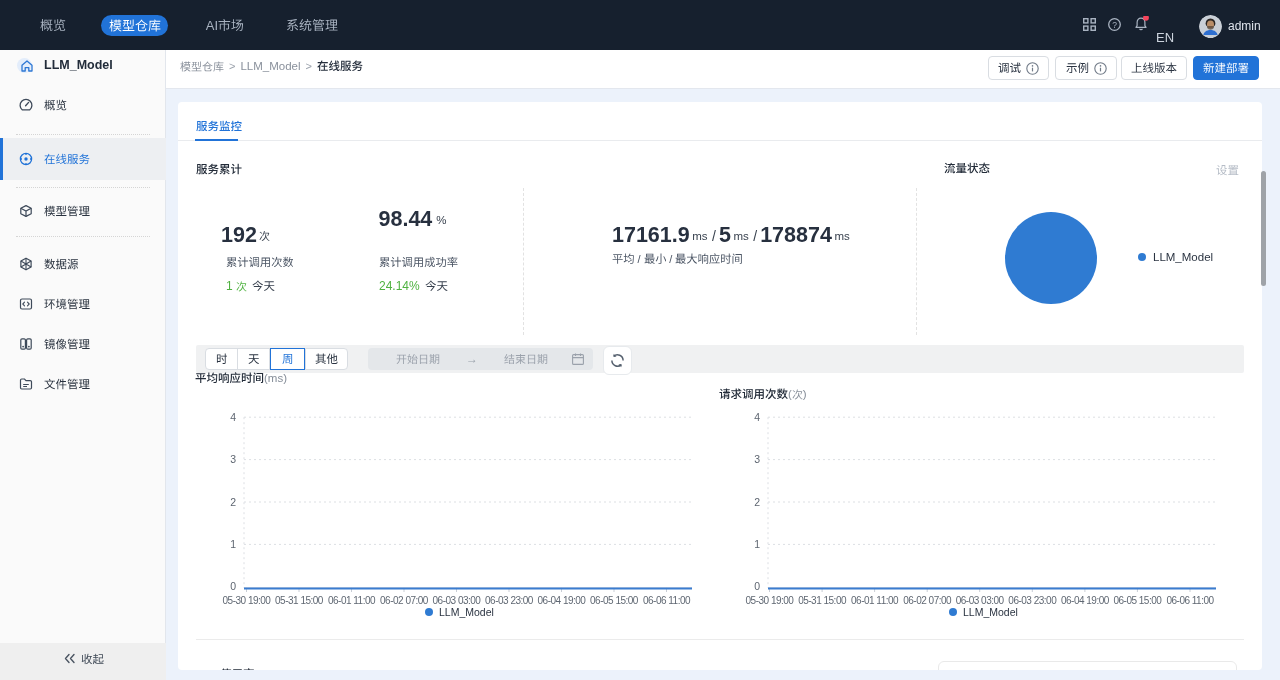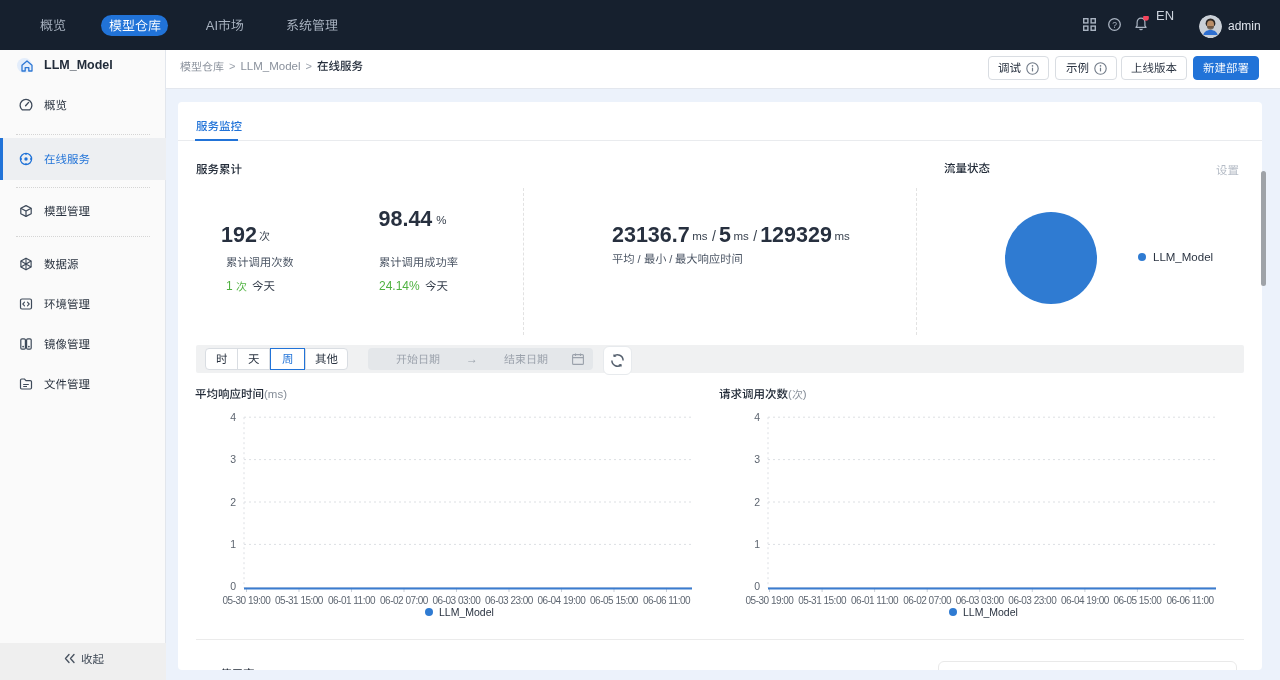--- a/index.html
+++ b/index.html
@@ -151,21 +151,21 @@
   </svg>
 <svg class="ab" style="left:1108px;top:18px" width="13" height="13" viewBox="0 0 13 13">
 <circle cx="6.5" cy="6.5" r="5.8" fill="none" stroke="#a9b3c1" stroke-width="1.3"></circle>
 <text x="6.5" y="9.6" text-anchor="middle" font-size="8.5" fill="#a9b3c1" font-family="Liberation Sans">?</text>
   </svg>
 <svg class="ab" style="left:1133px;top:16px" width="16" height="16" viewBox="0 0 16 16">
 <path d="M8 2.2 C5.6 2.2 4.1 4.1 4.1 6.5 L4.1 9.6 L3 11.4 L13 11.4 L11.9 9.6 L11.9 6.5 C11.9 4.1 10.4 2.2 8 2.2 Z" fill="none" stroke="#a9b3c1" stroke-width="1.2" stroke-linejoin="round"></path>
 <path d="M6.6 12.7 a1.5 1.5 0 0 0 2.8 0" fill="none" stroke="#a9b3c1" stroke-width="1.2"></path>
 <circle cx="13" cy="1.8" r="2.9" fill="#f5455c"></circle>
   </svg>
-<div class="ab" style="left:1156px;top:8px;font-size:13px;color:#ccd3dd">EN</div>
+<div class="ab" style="left:1156px;top:30px;font-size:13px;color:#ccd3dd">EN</div>
 <svg class="ab" style="left:1199px;top:14.5px" width="23" height="23" viewBox="0 0 30 30">
 <defs>
       <clipPath id="avc">
         <circle cx="15" cy="15" r="15"></circle>
       </clipPath>
     </defs>
 <g clip-path="url(#avc)">
       <circle cx="15" cy="15" r="15" fill="#c9cfd6"></circle>
 <path d="M15 4.5 c-4.2 0 -6.3 2.8 -6.3 6.2 c0 1.2 .2 2.3 .6 3.2 l11.4 0 c.4 -.9 .6 -2 .6 -3.2 c0 -3.4 -2.1 -6.2 -6.3 -6.2 Z" fill="#2b2623"></path>
 <ellipse cx="15" cy="12.5" rx="4.6" ry="5.2" fill="#b98e68"></ellipse>
@@ -399,27 +399,27 @@
     </div>
 <div class="ab row" style="left:201px;top:184px;transform:translateY(-50%)">
       <span style="font-size:12px;color:#4fb240">24.14%</span>
       <span style="width:5px"></span>
       <svg class="t" style="width:23.0px;height:11.5px;vertical-align:-1.38px" viewBox="0 -880 2000 1000" fill="#39424f">
         <use href="#r4eca" x="0"></use>
         <use href="#r5929" x="1000"></use>
       </svg>
     </div>
 <div class="ab row" style="left:434px;top:133px;transform:translateY(-50%)">
-      <span style="font-size:21.5px;font-weight:bold;color:#27303f">23136.7</span>
+      <span style="font-size:21.5px;font-weight:bold;color:#27303f">17161.9</span>
       <span style="font-size:11.5px;color:#39424f;margin:0 1.5px 0 2.5px">ms</span>
       <span style="font-size:14px;color:#39424f;margin:0 3px">/</span>
       <span style="font-size:21.5px;font-weight:bold;color:#27303f">5</span>
       <span style="font-size:11.5px;color:#39424f;margin:0 1.5px 0 2.5px">ms</span>
       <span style="font-size:14px;color:#39424f;margin:0 3px">/</span>
-      <span style="font-size:21.5px;font-weight:bold;color:#27303f">129329</span>
+      <span style="font-size:21.5px;font-weight:bold;color:#27303f">178874</span>
       <span style="font-size:11.5px;color:#39424f;margin:0 1.5px 0 2.5px">ms</span>
     </div>
 <div class="ab row" style="left:434px;top:157px;transform:translateY(-50%)">
       <svg class="t" style="width:22.6px;height:11.3px;vertical-align:-1.36px" viewBox="0 -880 2000 1000" fill="#4b5564">
         <use href="#r5e73" x="0"></use>
         <use href="#r5747" x="1000"></use>
       </svg>
       <span style="font-size:11px;color:#4b5564;margin:0 3px">/</span>
       <svg class="t" style="width:22.6px;height:11.3px;vertical-align:-1.36px" viewBox="0 -880 2000 1000" fill="#4b5564">
         <use href="#r6700" x="0"></use>
@@ -498,21 +498,21 @@
 <rect x="0.6" y="1.6" width="10.8" height="9.8" rx="1" fill="none" stroke="#9aa1ab" stroke-width="1.1"></rect>
 <path d="M0.6 4.6 L11.4 4.6 M3.5 0.5 L3.5 3 M8.5 0.5 L8.5 3" stroke="#9aa1ab" stroke-width="1.1"></path>
     </svg>
 <div class="ab" style="left:425px;top:244px;width:29px;height:29px;background:#fff;border-radius:6px;border:1px solid #e7eaed"></div>
 <svg class="ab" style="left:432px;top:251px" width="15" height="15" viewBox="0 0 15 15">
 <path d="M13.1 7.5 A5.6 5.6 0 0 0 3.6 3.4" fill="none" stroke="#55606e" stroke-width="1.5"></path>
 <path d="M3.6 0.8 L3.6 3.7 L6.5 3.7 Z" fill="#55606e"></path>
 <path d="M1.9 7.5 A5.6 5.6 0 0 0 11.4 11.6" fill="none" stroke="#55606e" stroke-width="1.5"></path>
 <path d="M11.4 14.2 L11.4 11.3 L8.5 11.3 Z" fill="#55606e"></path>
     </svg>
-<div class="ab row" style="left:17px;top:292px;transform:translateY(-50%)">
+<div class="ab row" style="left:17px;top:276px;transform:translateY(-50%)">
       <svg class="t" style="width:69.0px;height:11.5px;vertical-align:-1.38px" viewBox="0 -880 6000 1000" fill="#222b38">
         <use href="#b5e73" x="0"></use>
         <use href="#b5747" x="1000"></use>
         <use href="#b54cd" x="2000"></use>
         <use href="#b5e94" x="3000"></use>
         <use href="#b65f6" x="4000"></use>
         <use href="#b95f4" x="5000"></use>
       </svg>
       <span style="font-size:11.5px;color:#858d98">(ms)</span>
     </div>

